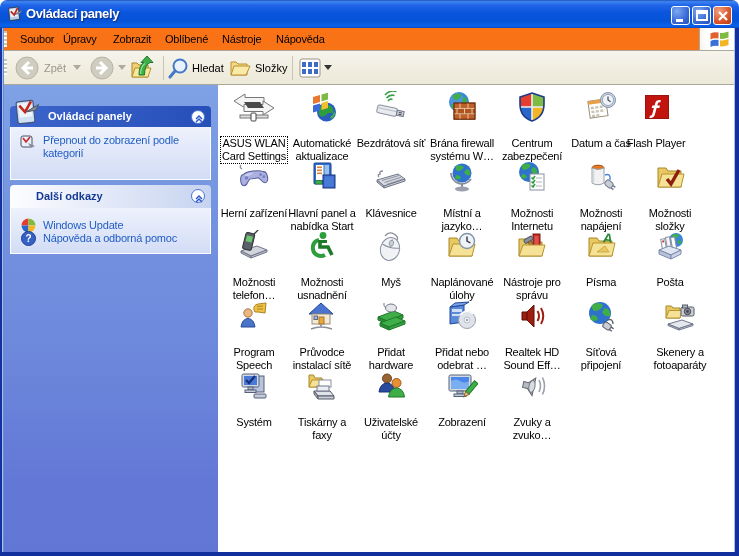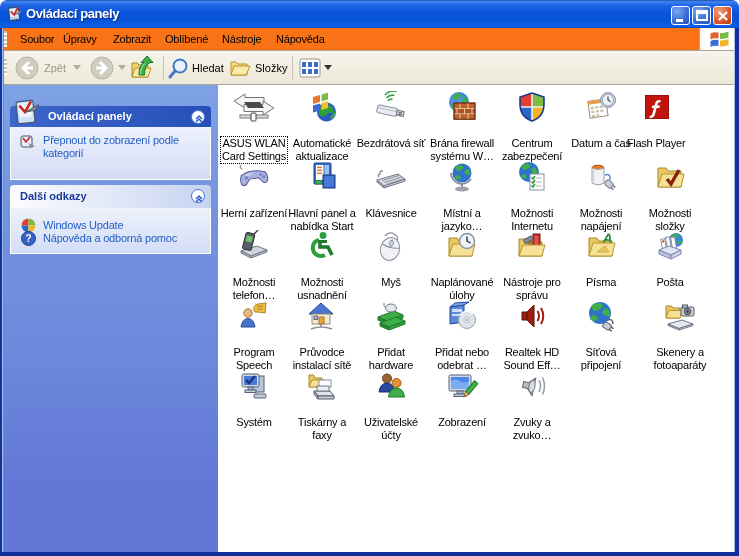--- a/index.html
+++ b/index.html
@@ -22,21 +22,21 @@
 .ttxt{position:absolute;top:11px;font-size:11px;color:#000}
 .tgray{color:#9a958a}
 #side{position:absolute;left:4px;top:85px;width:214px;height:467px;background:linear-gradient(180deg,#7fa1e5 0%,#7392df 30%,#6d89dc 55%,#6378d6 85%,#6277d5 100%)}
 #content{position:absolute;left:218px;top:85px;width:516px;height:467px;background:#fff}
 #bleft{position:absolute;left:0;top:28px;width:4px;height:524px;background:linear-gradient(90deg,#16309c 0 2px,#9cc2f0 2px 3px,#7088d8 3px 4px)}
 #bright{position:absolute;left:734px;top:28px;width:5px;height:524px;background:linear-gradient(90deg,#aabfe8 0 1px,#11309e 1px 100%)}
 #bbot{position:absolute;left:0;top:552px;width:739px;height:4px;background:#11309e}
 
 .sbox{position:absolute;left:6px;width:201px}
 .shead1{height:21px;border-radius:4px 4px 0 0;background:linear-gradient(90deg,#3d66cc,#2650b8);color:#fff;font-weight:bold;font-size:11px;line-height:21px;padding-left:38px}
-.shead2{height:23px;border-radius:4px 4px 0 0;background:linear-gradient(90deg,#fdfdff,#c6d3f0);color:#153a94;font-weight:bold;font-size:11px;line-height:23px;padding-left:10px}
+.shead2{height:23px;border-radius:4px 4px 0 0;background:linear-gradient(90deg,#fdfdff,#c6d3f0);color:#153a94;font-weight:bold;font-size:11px;line-height:23px;padding-left:26px}
 .sbody{background:linear-gradient(180deg,#eef2fc,#d2dcf5);border:1px solid #fff;border-top:none;padding:7px 6px 7px 6px}
 .slink{}
 .slink{font-size:11px;color:#215dc6;position:relative;padding-left:26px;line-height:13px;letter-spacing:-0.2px}
 .sbico{position:absolute;left:2px;top:-9px}
 .chev{position:absolute;right:6px;top:4px;width:14px;height:14px;border-radius:50%;background:#fff;border:1px solid #4a74d8;color:#2b5ac8;}
 
 .cell{position:absolute;width:70px;text-align:center}
 .cell svg{display:block;margin:0 auto}
 .lbl{margin-top:14px;font-size:11px;line-height:13px;color:#000;white-space:nowrap;letter-spacing:-0.2px}
 .foc{outline:1px dotted #000;display:inline-block;padding:0 1px}

